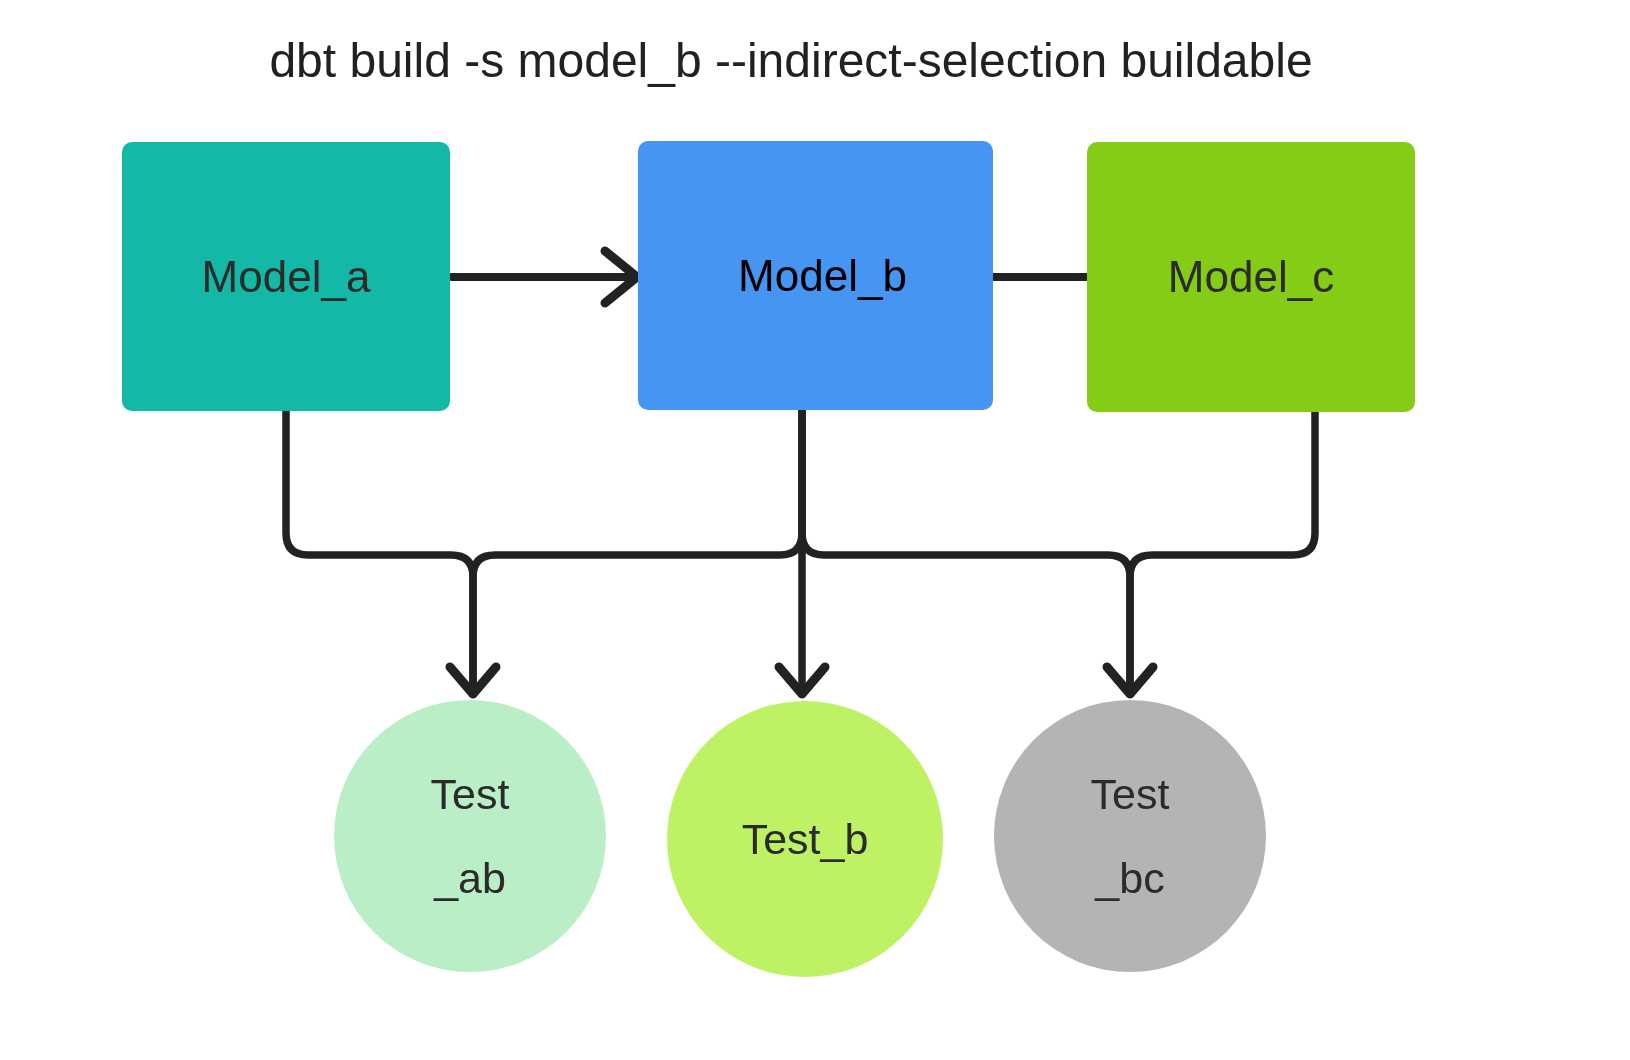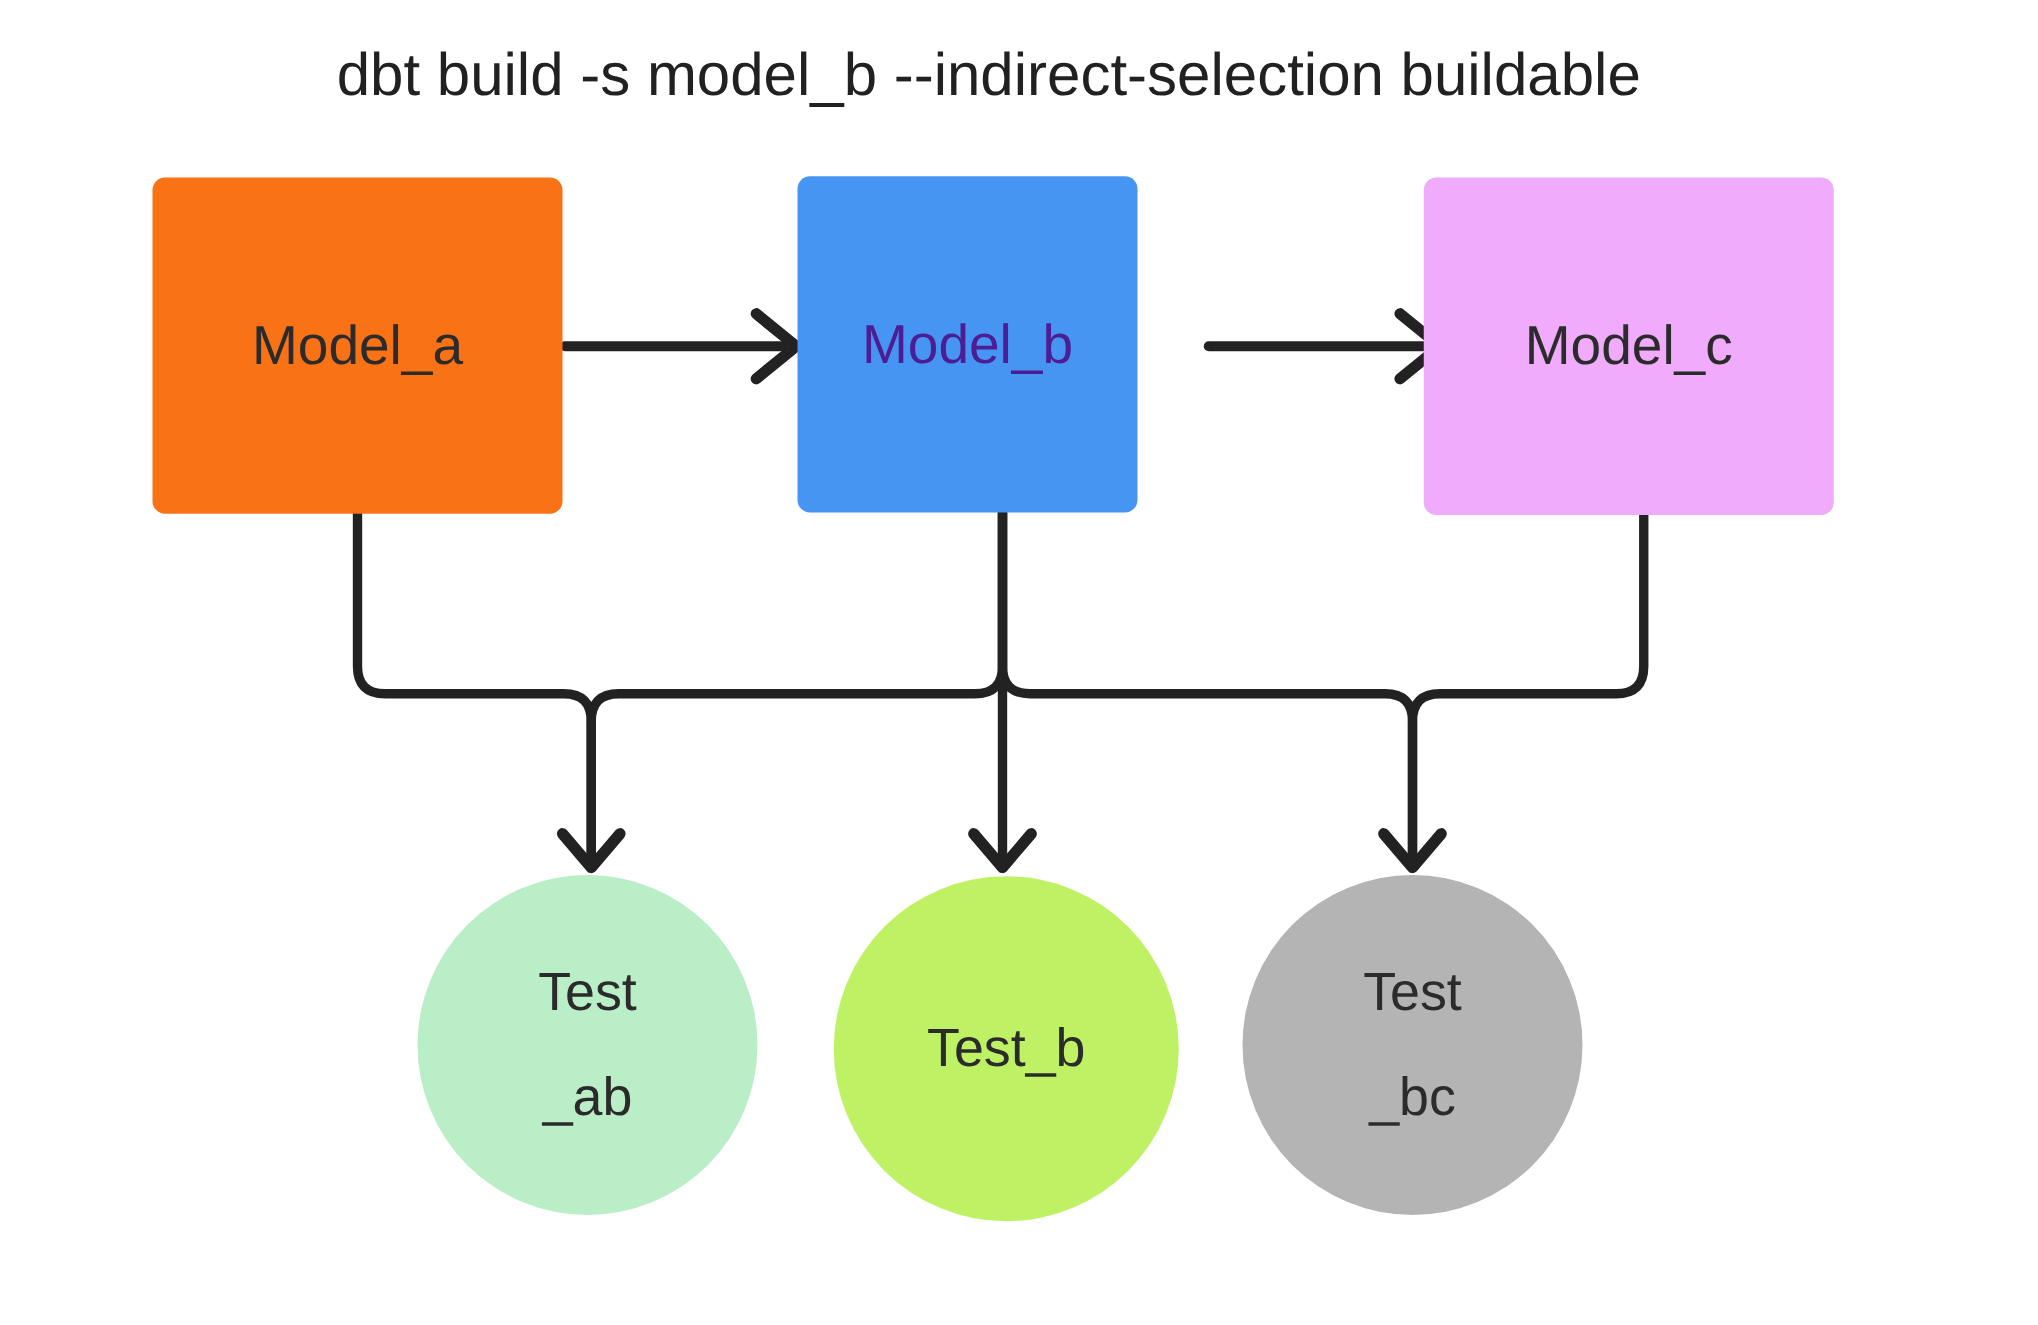--- a/index.html
+++ b/index.html
@@ -41,23 +41,23 @@
   .node {
     position: absolute;
     display: flex;
     align-items: center;
     justify-content: center;
     border-radius: 10px;
     font-size: 44px;
     font-weight: 400;
     color: #2b2b2b;
   }
-  .model-a { left: 122px; top: 142px; width: 328px; height: 269px; background: #f97316; }
-  .model-b { left: 638px; top: 141px; width: 272px; height: 269px; background: #4695f2; color: #4c1d95; }
-  .model-c { left: 1139px; top: 142px; width: 328px; height: 270px; background: #f0abfc; align-items: center; }
+  .model-a { left: 122px; top: 142px; width: 328px; height: 269px; background: #14b8a6; }
+  .model-b { left: 638px; top: 141px; width: 341px; height: 269px; background: #4695f2; color: #000000; padding-left: 14px; }
+  .model-c { left: 1087px; top: 142px; width: 328px; height: 270px; background: #84cc16; align-items: center; }
   .circle {
     position: absolute;
     border-radius: 50%;
     display: flex;
     flex-direction: column;
     align-items: center;
     justify-content: center;
     font-size: 43px;
     line-height: 84px;
     text-align: center;

